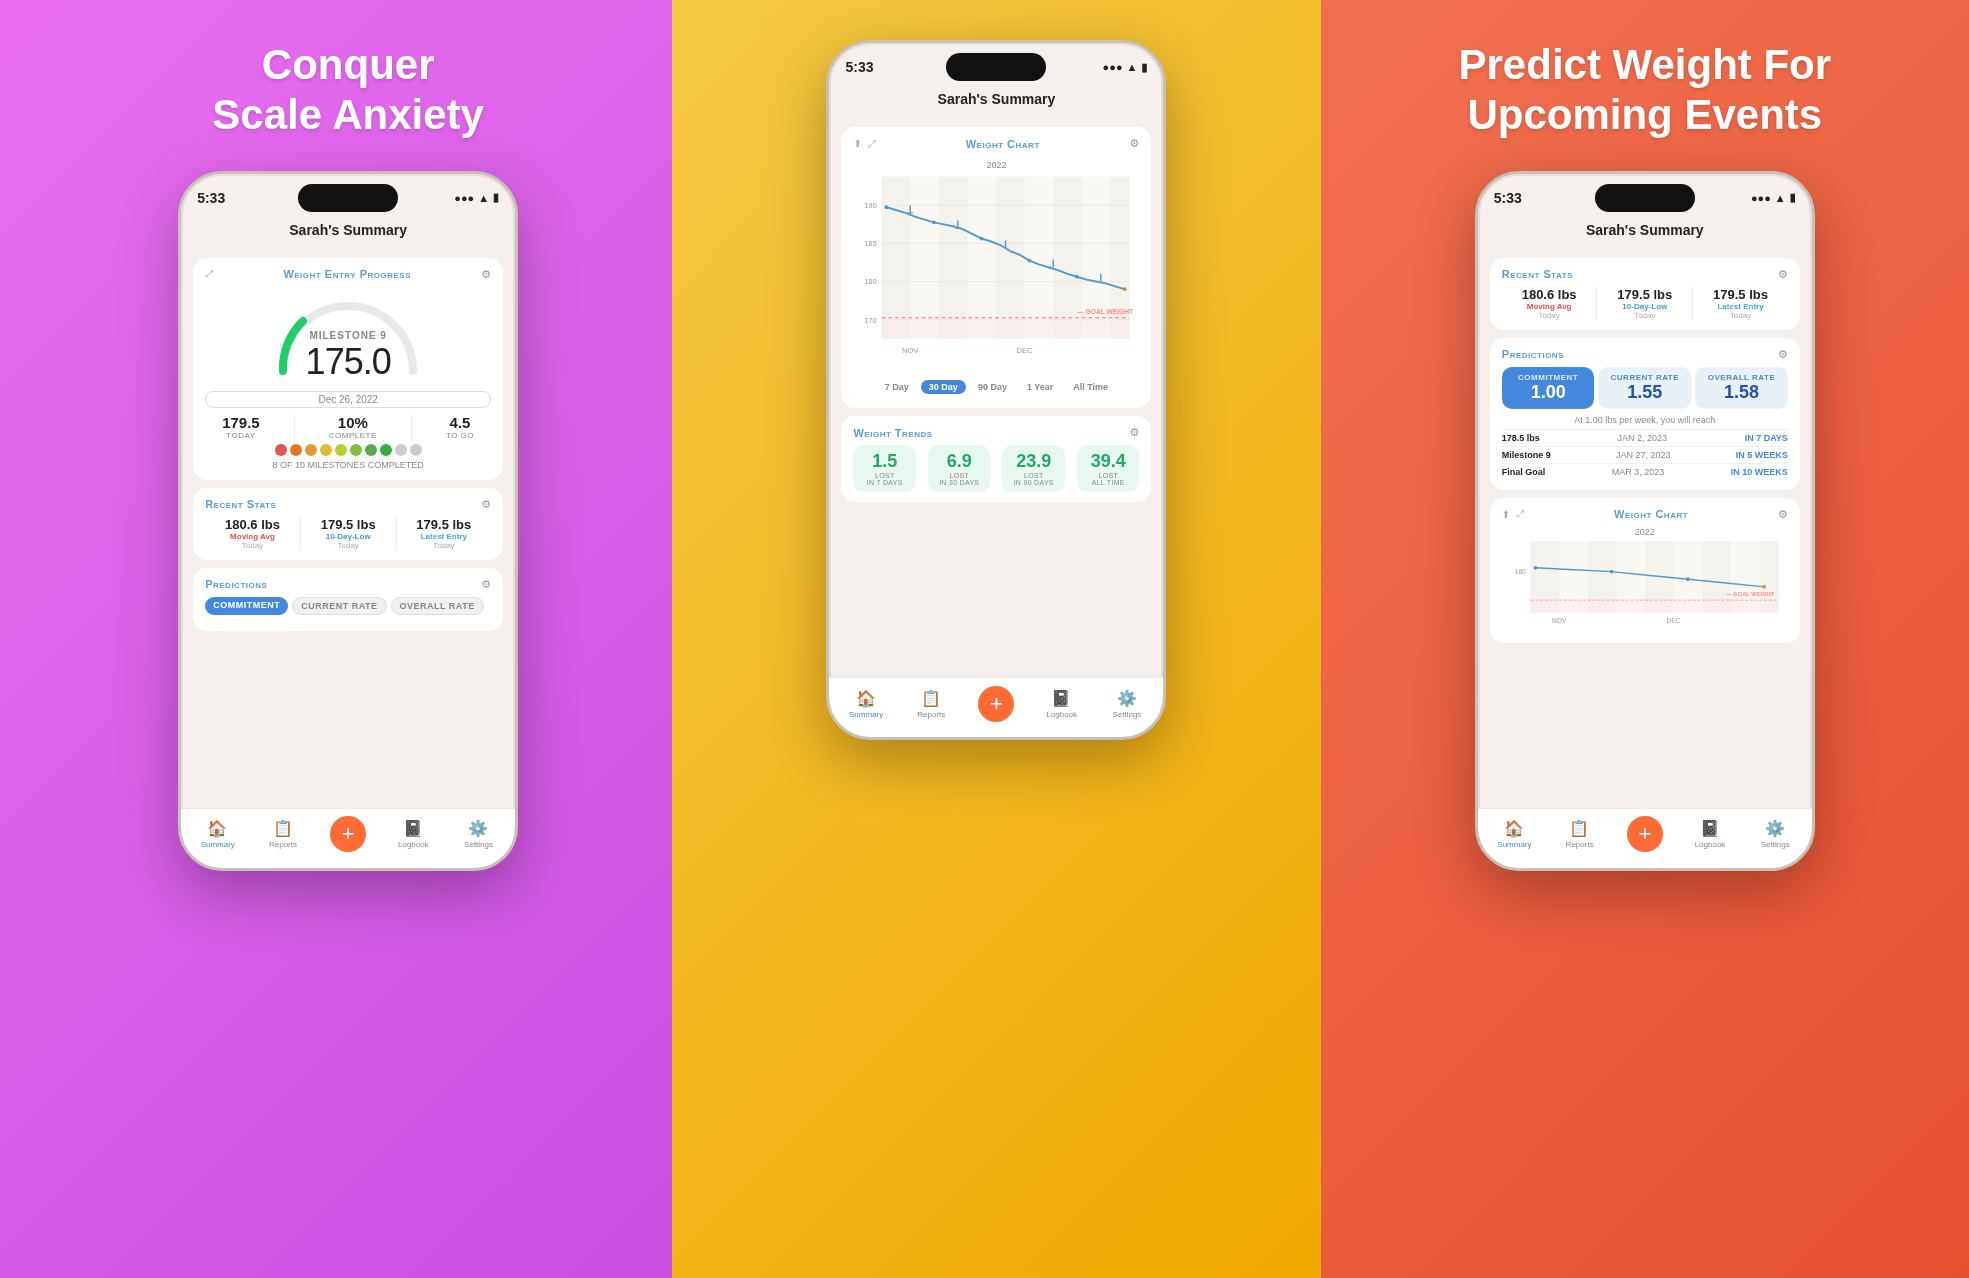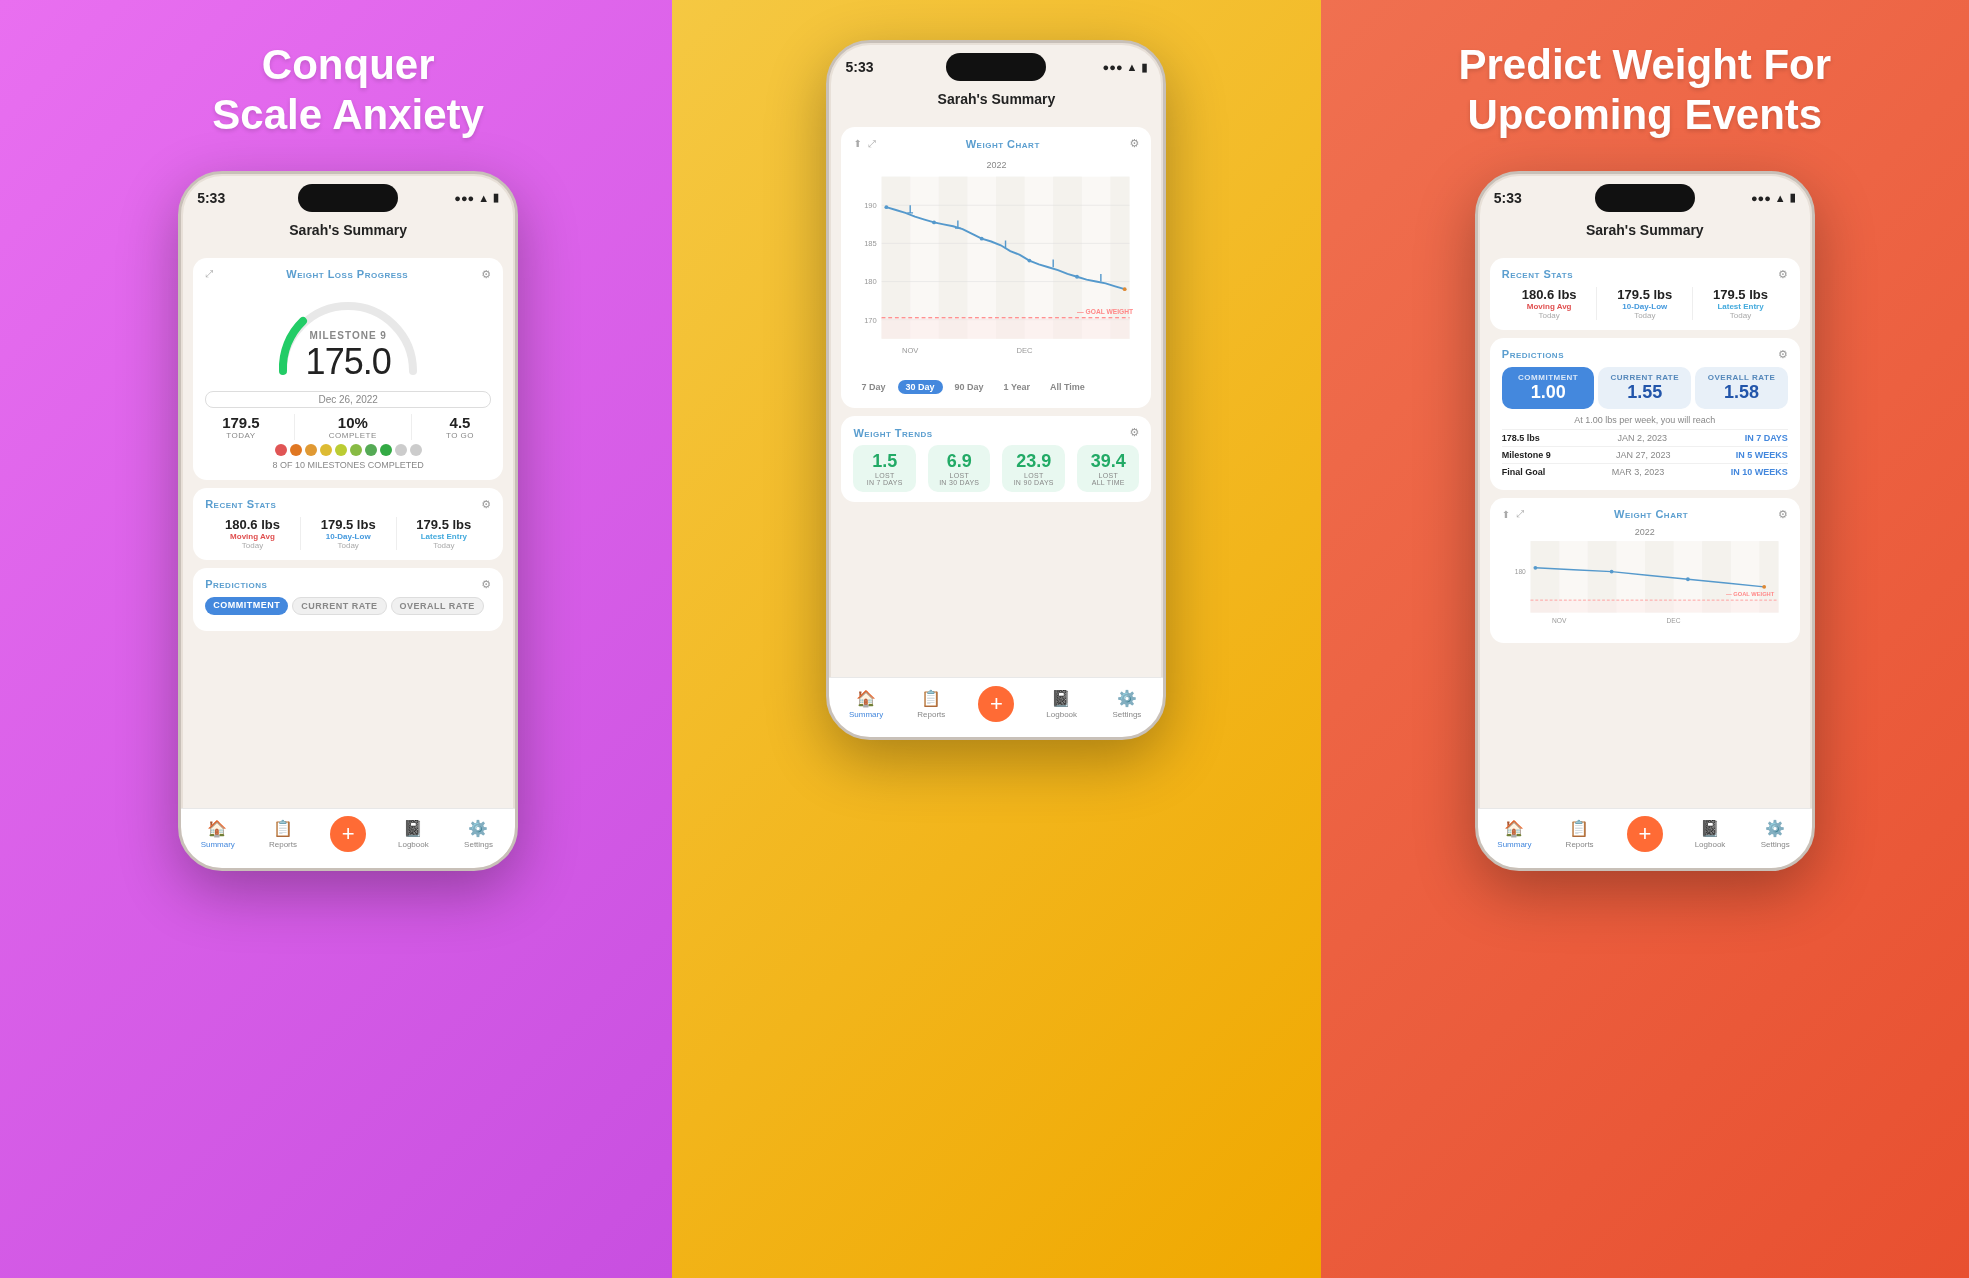--- a/index.html
+++ b/index.html
@@ -266,20 +266,21 @@
     }
     .chart-year-label {
       text-align: center;
       font-size: 9px;
       color: #888;
       margin-bottom: 2px;
     }
     .chart-tabs {
       display: flex;
       gap: 4px;
+      justify-content: center;
       margin-top: 4px;
     }
     .chart-tab {
       padding: 2px 8px;
       border-radius: 12px;
       font-size: 9px;
       font-weight: 600;
     }
     .chart-tab-active { background: #4488dd; color: white; }
     .chart-tab-inactive { color: #888; }
@@ -324,21 +325,21 @@
         <span>▮</span>
       </div>
     </div>
 
     <div class="phone-content">
       <div class="screen-title">Sarah's Summary</div>
 
       <div class="card">
         <div class="section-header">
           <span style="font-size:10px;color:#aaa;">⤢</span>
-          <span class="section-title">Weight Loss Progress</span>
+          <span class="section-title">Weight Entry Progress</span>
           <span class="gear-icon">⚙</span>
         </div>
 
         <div class="gauge-container">
           <svg class="gauge-svg" viewBox="0 0 160 90">
 
             <path d="M 15 80 A 65 65 0 0 1 145 80" fill="none" stroke="#e8e8e8" stroke-width="8" stroke-linecap="round"></path>
 
             <path d="M 15 80 A 65 65 0 0 1 35 30" fill="none" stroke="#22cc66" stroke-width="8" stroke-linecap="round"></path>
           </svg>

